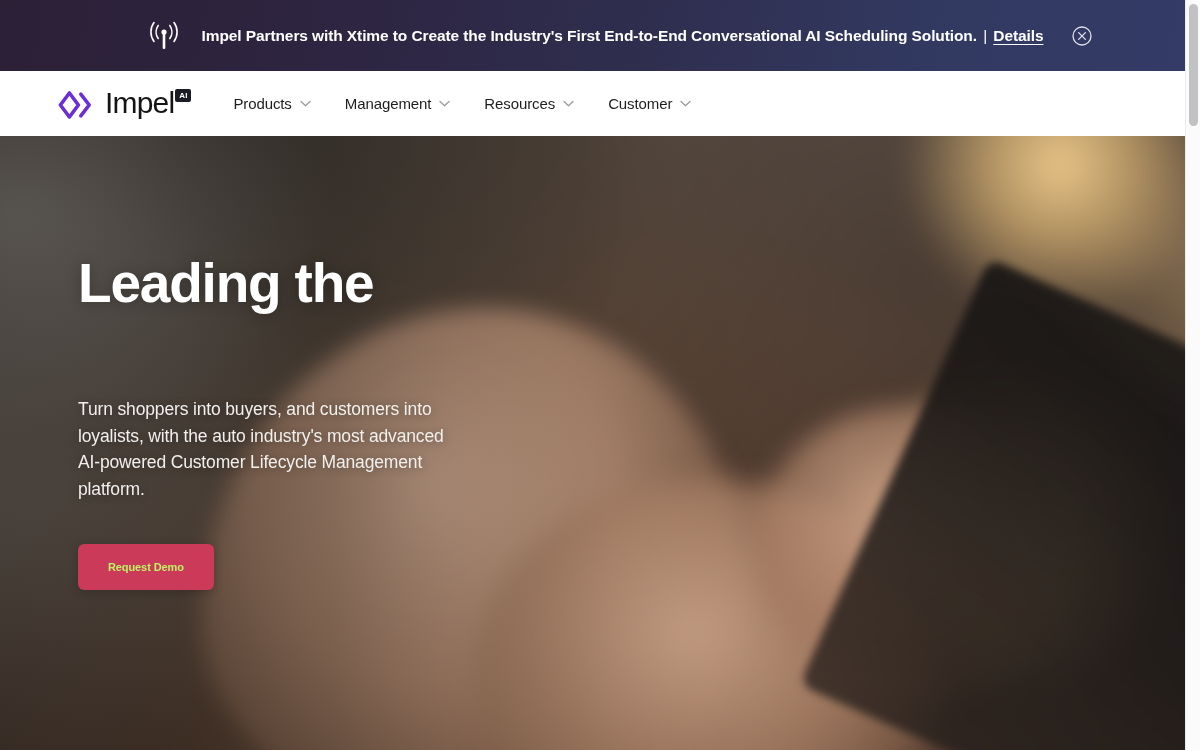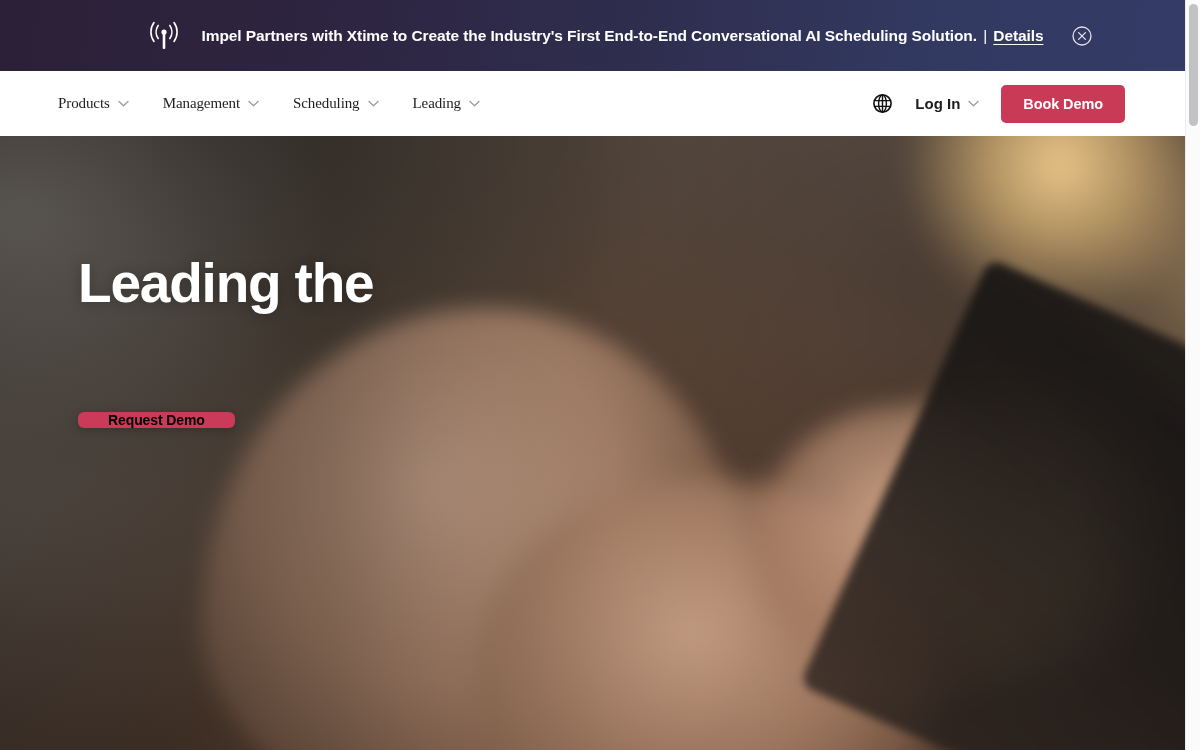--- a/index.html
+++ b/index.html
@@ -118,21 +118,21 @@
     font-size: 8px;
     font-weight: 700;
     width: 16px;
     height: 13px;
     border-radius: 2px;
     margin-left: 1px;
     margin-top: 1px;
     letter-spacing: .2px;
   }
 
-  .nav-links { display: flex; align-items: center; gap: 34px; font-family: Liberation Serif, serif; }
+  .nav-links { display: flex; align-items: center; gap: 34px; }
   .nav-item {
     display: flex;
     align-items: center;
     gap: 8px;
     cursor: pointer;
     font-size: 15px;
     font-weight: 500;
     color: #1d1d1f;
     letter-spacing: -0.1px;
   }
@@ -265,27 +265,27 @@
     line-height: 26.6px;
     font-weight: 400;
     letter-spacing: -0.15px;
     max-width: 380px;
     text-shadow: 0 1px 10px rgba(0,0,0,.35);
   }
   .request-demo {
     margin-top: 42px;
     display: inline-block;
     background: #cb3a58;
-    color: #000000;
+    color: #bef264;
     border: none;
     border-radius: 6px;
-    font-size: 14px;
+    font-size: 11px;
     font-weight: 700;
     letter-spacing: -0.1px;
-    padding: 0 30px;
+    padding: 17px 30px;
     cursor: pointer;
     font-family: "Liberation Sans", sans-serif;
     box-shadow: 0 2px 10px rgba(0,0,0,.22);
   }
 
   
   .scrollbar {
     position: absolute;
     right: 0; top: 0;
     width: 15px;
@@ -334,90 +334,83 @@
         <svg class="banner-close" viewBox="0 0 22 22">
           <circle cx="11" cy="11" r="9" fill="none" stroke="#ffffff" stroke-width="1.3"></circle>
           <path d="M7.6 7.6 L14.4 14.4 M14.4 7.6 L7.6 14.4" stroke="#ffffff" stroke-width="1.3" stroke-linecap="round"></path>
         </svg>
 
       </div>
     </div>
 
     <div class="navbar">
 
+      <div class="logo">
+        <svg class="logo-mark" viewBox="0 0 38 28">
+          <path d="M11.4 2.0 L20.4 14.0 L11.4 26.0 L2.4 14.0 Z" fill="none" stroke="#6a2ed6" stroke-width="3.6" stroke-linejoin="round"></path>
+          <path d="M22.8 3.2 L31.2 14.0 L22.8 24.8" fill="none" stroke="#6a2ed6" stroke-width="3.6" stroke-linecap="round" stroke-linejoin="round"></path>
+        </svg>
+        <div class="logo-word-wrap">
+          <span class="logo-word">Impel</span>
+          <span class="logo-ai">AI</span>
+        </div>
+      </div>
 
       <div class="nav-links">
 
         <div class="nav-item">
           <span>Products</span>
           <svg class="chev" viewBox="0 0 11 7">
             <path d="M1 1.5 L5.5 5.8 L10 1.5" fill="none" stroke="#4a4a4f" stroke-width="1.3" stroke-linecap="round" stroke-linejoin="round"></path>
           </svg>
         </div>
 
         <div class="nav-item">
           <span>Management</span>
           <svg class="chev" viewBox="0 0 11 7">
             <path d="M1 1.5 L5.5 5.8 L10 1.5" fill="none" stroke="#4a4a4f" stroke-width="1.3" stroke-linecap="round" stroke-linejoin="round"></path>
           </svg>
         </div>
 
         <div class="nav-item">
-          <span>Scheduling</span>
+          <span>Resources</span>
           <svg class="chev" viewBox="0 0 11 7">
             <path d="M1 1.5 L5.5 5.8 L10 1.5" fill="none" stroke="#4a4a4f" stroke-width="1.3" stroke-linecap="round" stroke-linejoin="round"></path>
           </svg>
         </div>
 
         <div class="nav-item">
-          <span>Leading</span>
+          <span>Customer</span>
           <svg class="chev" viewBox="0 0 11 7">
             <path d="M1 1.5 L5.5 5.8 L10 1.5" fill="none" stroke="#4a4a4f" stroke-width="1.3" stroke-linecap="round" stroke-linejoin="round"></path>
           </svg>
         </div>
 
       </div>
 
-      <div class="nav-right">
-
-        <svg class="globe-icon" viewBox="0 0 22 22">
-          <circle cx="11" cy="11" r="9" fill="none" stroke="#111111" stroke-width="1.7"></circle>
-          <ellipse cx="11" cy="11" rx="4.1" ry="9" fill="none" stroke="#111111" stroke-width="1.5"></ellipse>
-          <path d="M2.2 8.0 H19.8 M2.2 14.0 H19.8 M11 2 V20" fill="none" stroke="#111111" stroke-width="1.5"></path>
-        </svg>
-
-        <div class="login">
-          <span>Log In</span>
-          <svg class="chev" viewBox="0 0 11 7">
-            <path d="M1 1.5 L5.5 5.8 L10 1.5" fill="none" stroke="#4a4a4f" stroke-width="1.3" stroke-linecap="round" stroke-linejoin="round"></path>
-          </svg>
-        </div>
-
-        <button class="book-demo">Book Demo</button>
-
-      </div>
     </div>
 
     <div class="hero">
 
       <div class="hero-bg">
         <div class="bg-base"></div>
         <div class="bg-hand-a"></div>
         <div class="bg-hand-b"></div>
         <div class="bg-hand-c"></div>
         <div class="bg-phone"></div>
         <div class="bg-phone-edge"></div>
         <div class="bg-scrim"></div>
       </div>
 
       <div class="hero-content">
         <h1 class="hero-title">
           <span>Leading the</span><br>
           <br>
         </h1>
+        <p class="hero-sub">Turn shoppers into buyers, and customers into loyalists, with the auto industry's most advanced AI-powered Customer Lifecycle Management platform.</p>
         <button class="request-demo">Request Demo</button>
       </div>
 
     </div>
 
   </div>
 
   <div class="scrollbar">
     <div class="scroll-thumb"></div>
   </div>

